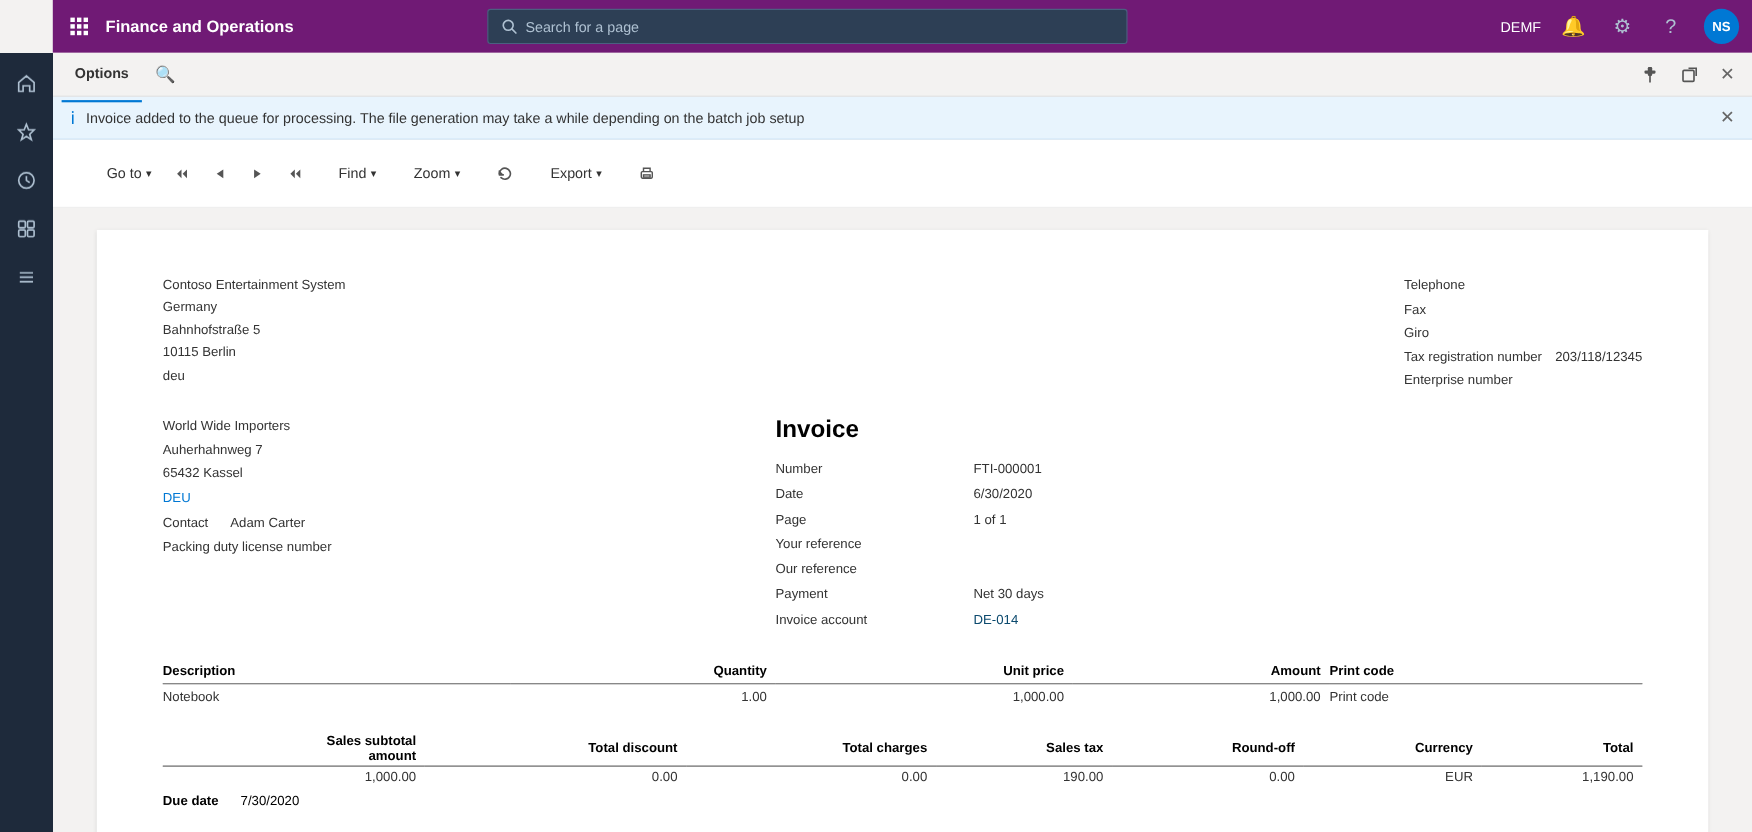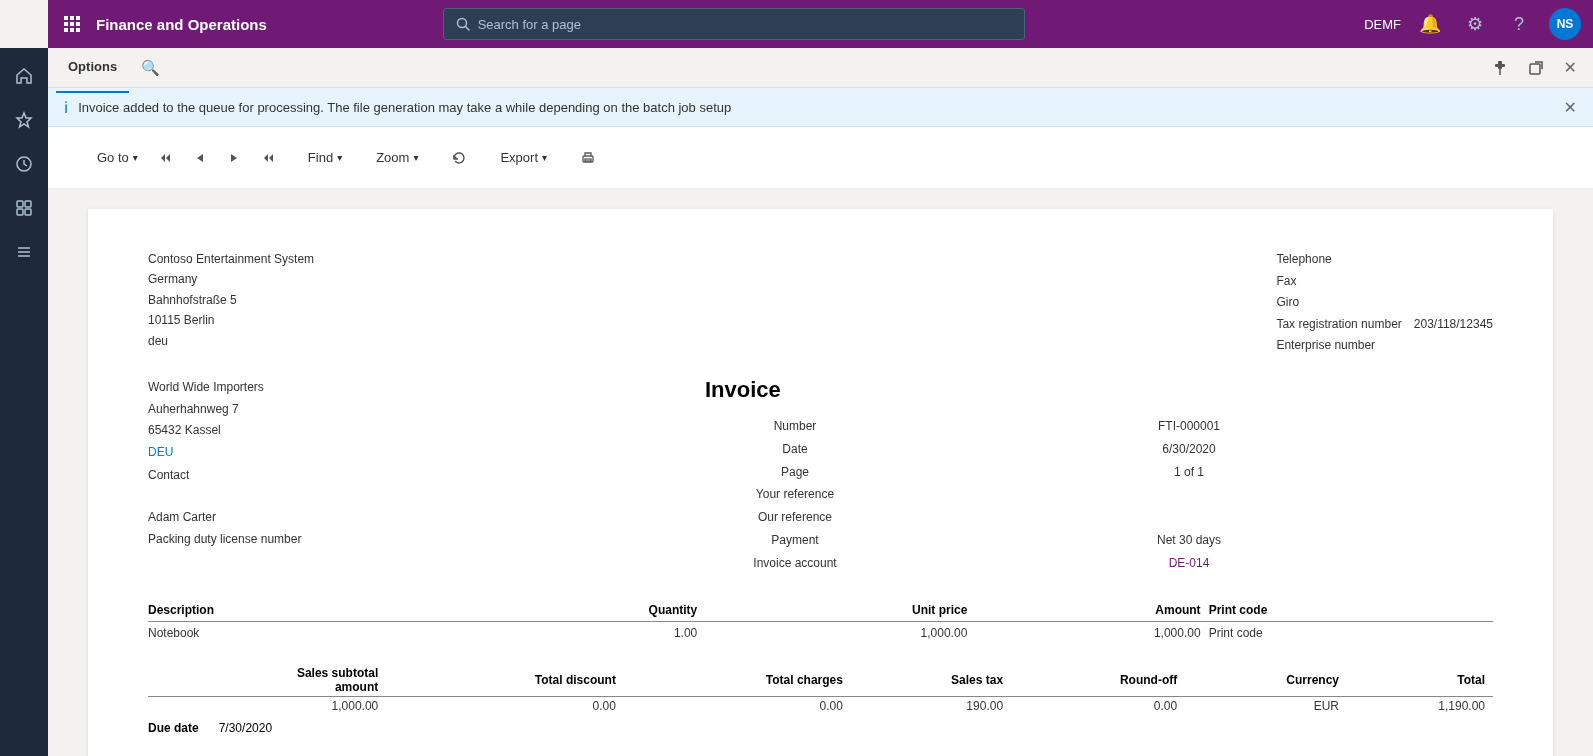--- a/index.html
+++ b/index.html
@@ -218,21 +218,20 @@
       font-weight: 700;
       color: #000;
       margin-bottom: 12px;
     }
     .invoice-meta {
       display: grid;
       grid-template-columns: 180px 1fr;
       font-size: 12px;
       line-height: 1.9;
       color: #333;
-      text-align: center;
     }
 
     
     .items-table {
       width: 100%;
       border-collapse: collapse;
       margin-bottom: 20px;
       font-size: 12px;
     }
     .items-table thead tr {
@@ -427,21 +426,21 @@
         <div>Enterprise number</div>
       </div>
     </div>
 
     <div class="invoice-section">
       <div class="recipient-info">
         <div>World Wide Importers</div>
         <div>Auherhahnweg 7</div>
         <div>65432 Kassel</div>
         <div class="country-link" style="color:#0078d4;">DEU</div>
-        <div style="display:flex;gap:20px;margin-top:2px;flex-direction:column;">
+        <div style="display:flex;gap:20px;margin-top:2px;">
           <span>Contact</span>
           <span>Adam Carter</span>
         </div>
         <div>Packing duty license number</div>
       </div>
       <div class="invoice-details">
         <div class="invoice-title">Invoice</div>
         <div class="invoice-meta">
           <span>Number</span>
           <span>FTI-000001</span>
@@ -449,21 +448,21 @@
           <span>6/30/2020</span>
           <span>Page</span>
           <span>1 of 1</span>
           <span>Your reference</span>
           <span></span>
           <span>Our reference</span>
           <span></span>
           <span>Payment</span>
           <span>Net 30 days</span>
           <span>Invoice account</span>
-          <span style="color:#701a75;">DE-014</span>
+          <span style="color:#0c4a6e;">DE-014</span>
         </div>
       </div>
     </div>
 
     <table class="items-table">
       <thead>
         <tr>
           <th>Description</th>
           <th>Quantity</th>
           <th>Unit price</th>

